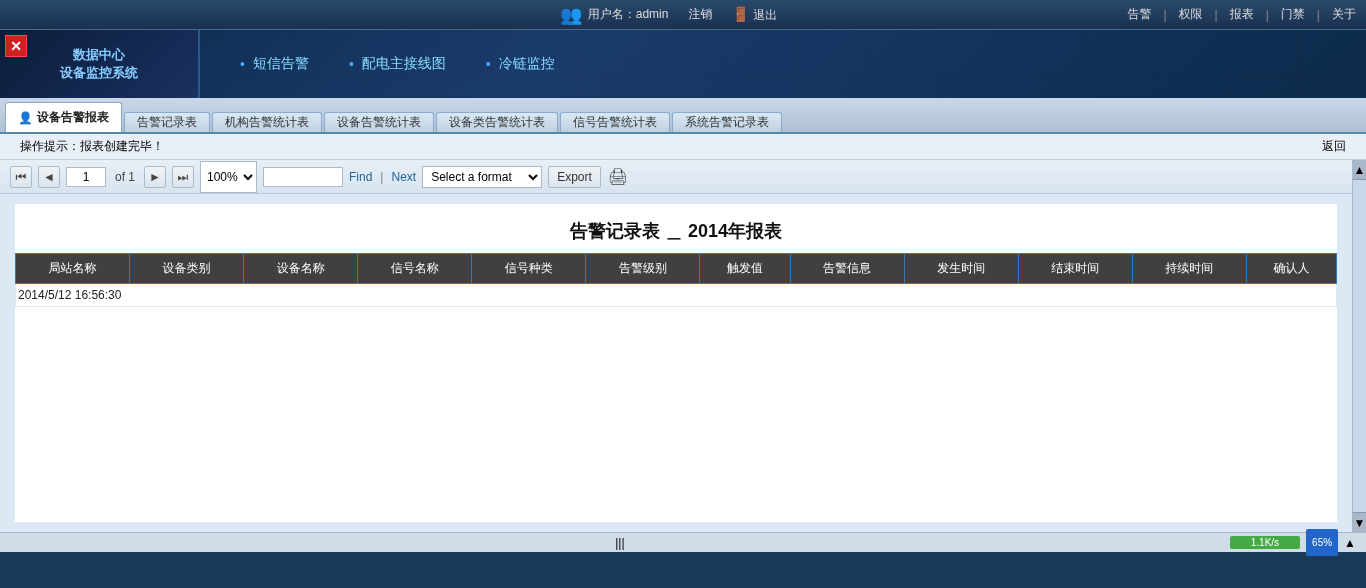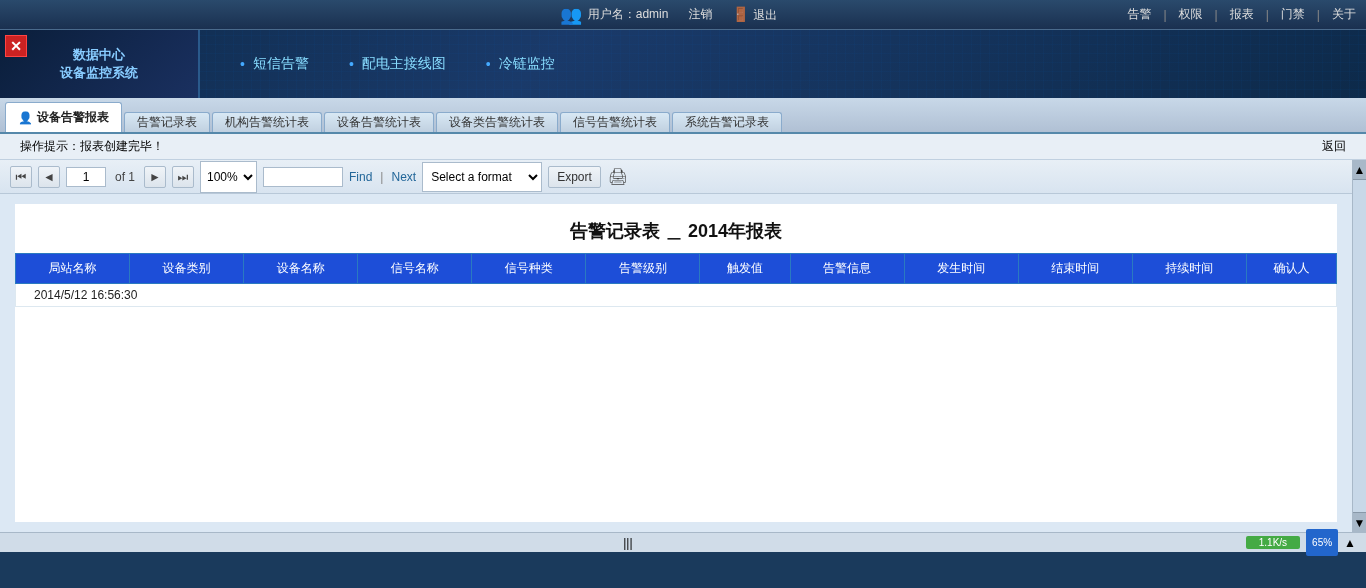--- a/index.html
+++ b/index.html
@@ -173,21 +173,21 @@
       width: 80px;
       height: 20px;
       border: 1px solid #aabbcc;
       font-size: 12px;
       padding: 0 4px;
       background: white;
     }
     .find-link { color: #226699; font-size: 12px; cursor: pointer; text-decoration: none; }
     .find-sep { color: #888; margin: 0 2px; }
     .format-select {
-      height: 30px;
+      height: 22px;
       border: 1px solid #aabbcc;
       background: white;
       font-size: 12px;
       padding: 0 4px;
       cursor: pointer;
       width: 120px;
     }
     .export-btn {
       height: 22px;
       padding: 0 8px;
@@ -218,30 +218,30 @@
       font-size: 18px;
       font-weight: bold;
       color: #111;
       padding: 15px 0 10px;
     }
     .report-table {
       width: 100%;
       border-collapse: collapse;
     }
     .report-table th {
-      background: #1d4ed8;
+      background: #404040;
       color: white;
       font-size: 12px;
       font-weight: normal;
       padding: 6px 4px;
       border: 1px solid #2a7ac0;
       text-align: center;
     }
     .report-table td {
-      padding: 4px 18px;
+      padding: 4px 2px;
       border: 1px solid #dde8f0;
       font-size: 12px;
       color: #222;
     }
     .report-table tr:nth-child(even) td { background: #f4f8fc; }
 
     
     .right-scroll {
       width: 14px;
       background: #c8d8e8;
@@ -257,21 +257,21 @@
       border-top: 1px solid #a8b8c8;
       display: flex;
       align-items: center;
       justify-content: space-between;
       padding: 0 10px;
     }
     .speed-badge {
       background: #44aa44;
       color: white;
       font-size: 10px;
-      padding: 1px 13px;
+      padding: 1px 21px;
       border-radius: 2px;
     }
     .progress-badge {
       background: #2266cc;
       color: white;
       font-size: 10px;
       padding: 8px 6px;
       border-radius: 2px;
     }
 

